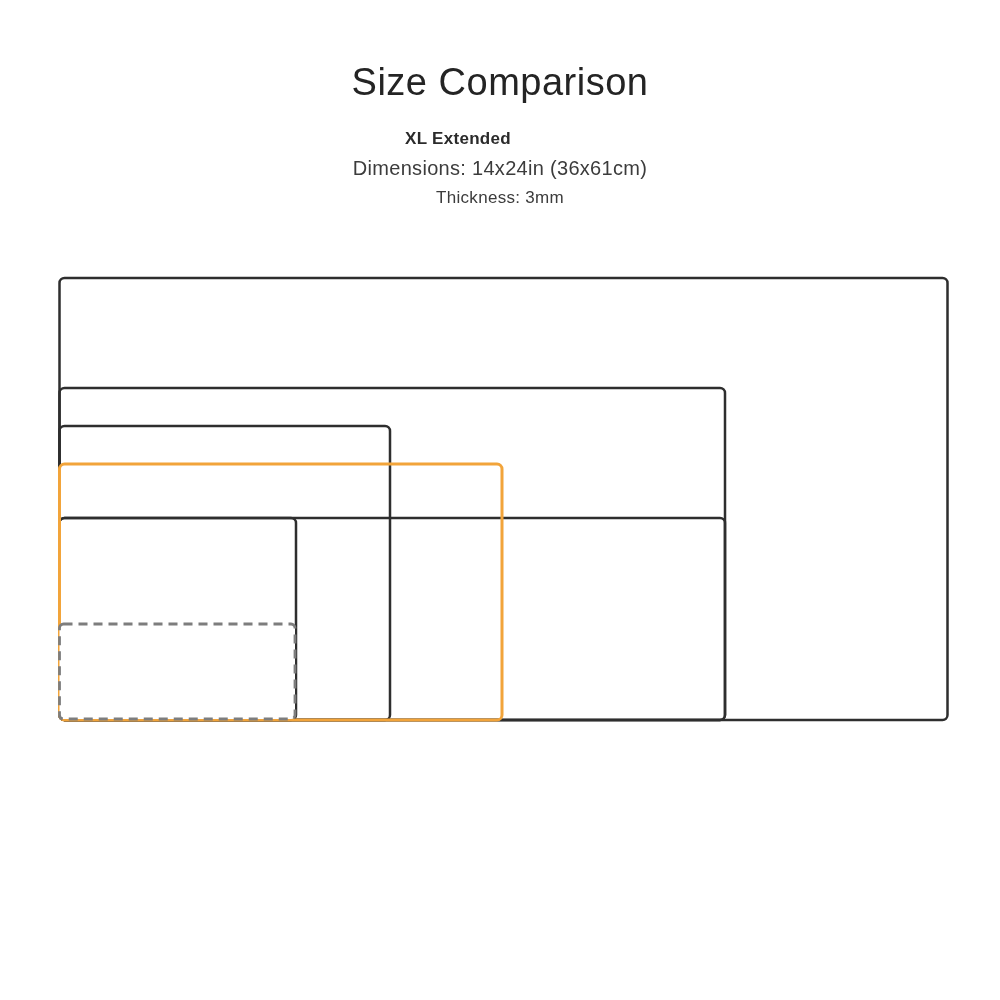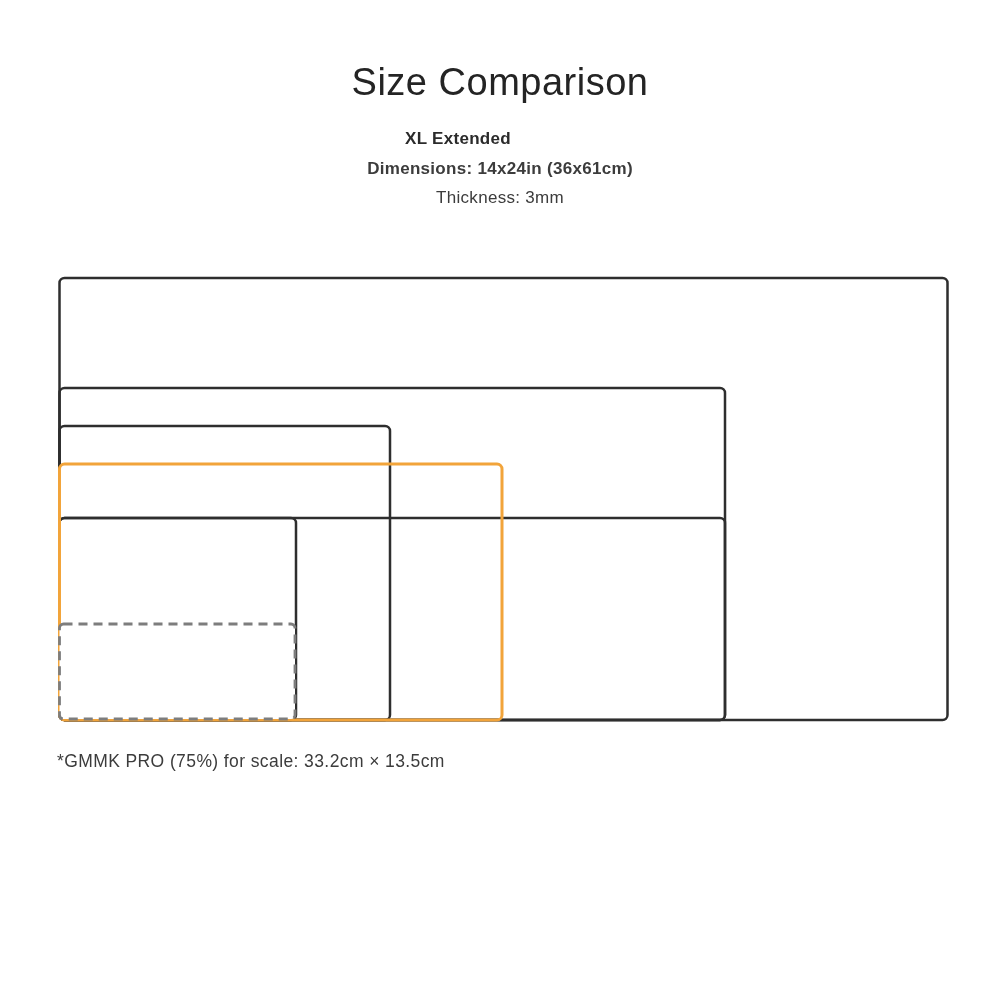--- a/index.html
+++ b/index.html
@@ -42,23 +42,23 @@
     line-height: 20px;
     font-weight: 700;
     letter-spacing: 0.3px;
     color: #2b2b2b;
   }
   .spec-line-1 {
     position: absolute;
     left: 0;
     top: 158px;
     width: 1000px;
-    font-size: 17px;
+    font-size: 20px;
     line-height: 21px;
-    font-weight: 700;
+    font-weight: 400;
     letter-spacing: 0.3px;
     color: #3c3c3c;
   }
   .spec-line-2 {
     position: absolute;
     left: 0;
     top: 187px;
     width: 1000px;
     font-size: 17px;
     line-height: 21px;
@@ -100,15 +100,14 @@
   <svg class="diagram-svg" viewBox="0 0 1000 1000" xmlns="http://www.w3.org/2000/svg">
       <rect x="59.5" y="278" width="888" height="442" rx="5" fill="none" stroke="#2e2e2e" stroke-width="2.5"></rect>
       <rect x="59.5" y="388" width="665.5" height="332" rx="5" fill="none" stroke="#2e2e2e" stroke-width="2.5"></rect>
       <rect x="59.5" y="426" width="330.5" height="294" rx="5" fill="none" stroke="#2e2e2e" stroke-width="2.5"></rect>
       <rect x="59.5" y="518" width="665.5" height="202" rx="5" fill="none" stroke="#2e2e2e" stroke-width="2.5"></rect>
       <rect x="59.5" y="518" width="236.5" height="202" rx="5" fill="none" stroke="#2e2e2e" stroke-width="2.5"></rect>
       <rect x="59.5" y="464" width="442.5" height="256" rx="5" fill="none" stroke="#F2A43A" stroke-width="3"></rect>
       <rect x="59.5" y="624" width="235.5" height="95" rx="4" fill="#ffffff" stroke="#7d7d7d" stroke-width="2.8" stroke-dasharray="9 6"></rect>
     </svg>
 
-  <div class="footnote">*GMMK PRO (75%) for scale: 33.2cm × 13.5cm</div>
 
 </div>
 
 </body></html>

